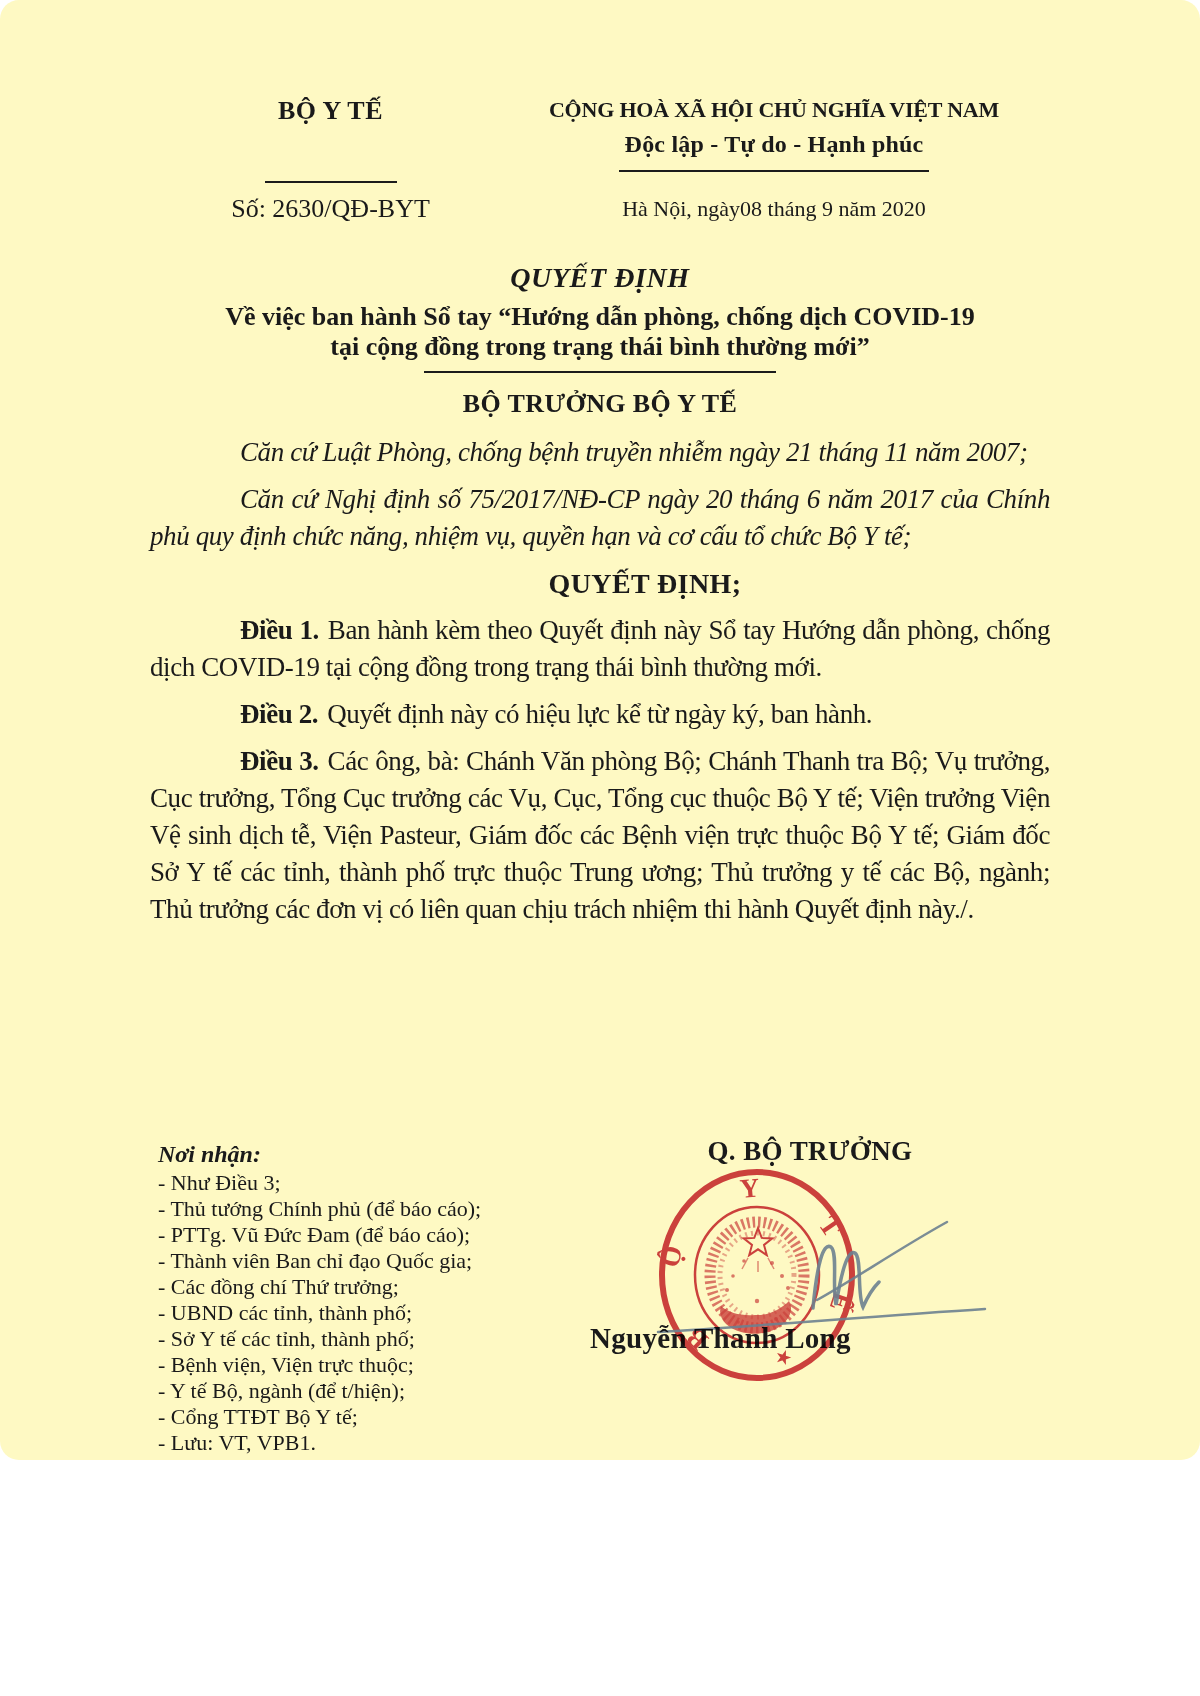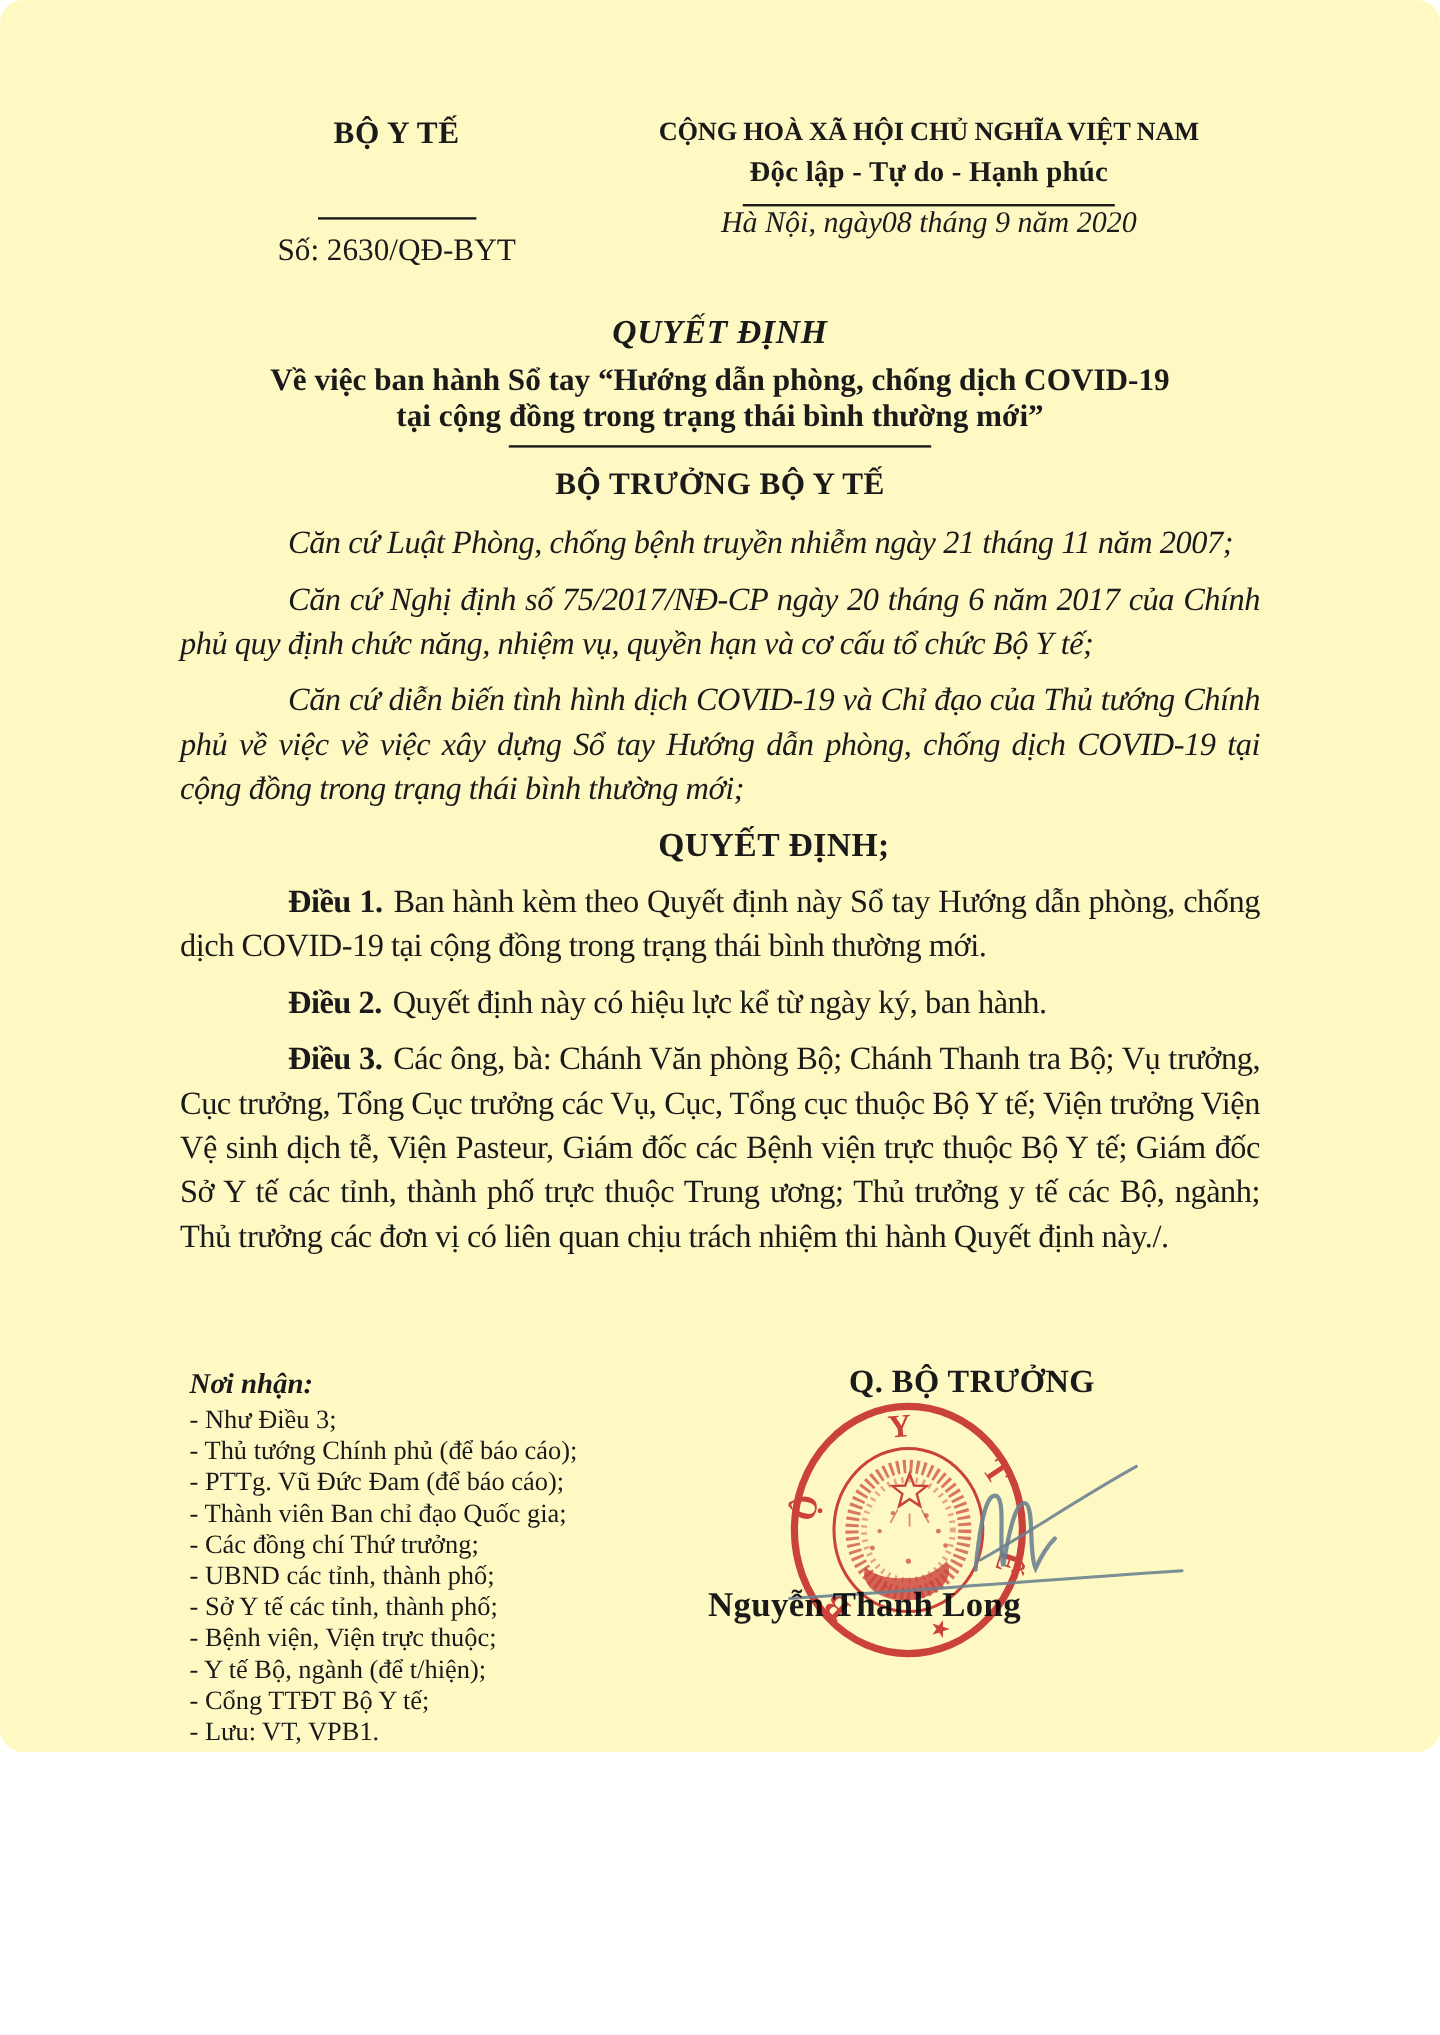--- a/index.html
+++ b/index.html
@@ -11,21 +11,21 @@
   }
   
   .hdr-left{position:absolute;left:158px;top:96px;width:345px;text-align:center;}
   .org{font-size:26px;font-weight:bold;letter-spacing:.5px;}
   .rule-left{width:132px;border-top:2px solid #1c1c1c;margin:55px auto 0;}
   .doc-no{font-size:26px;margin-top:11px;}
   .hdr-right{position:absolute;left:548px;top:96px;width:452px;text-align:center;}
   .country{font-size:22px;font-weight:bold;letter-spacing:-.2px;line-height:28px;}
   .motto{font-size:24px;font-weight:bold;margin-top:7px;letter-spacing:.2px;}
   .rule-right{width:310px;border-top:2px solid #1c1c1c;margin:12px auto 0;}
-  .dateline{font-style:italic;font-size:25px;margin-top:0;}
+  .dateline{font-size:22px;margin-top:24px;}
   
   .title-block{position:absolute;top:262px;left:0;right:0;text-align:center;}
   .t1{font-size:28px;font-weight:bold;letter-spacing:.6px;line-height:32px;font-style:italic;}
   .t2{font-size:26px;font-weight:bold;margin-top:7px;line-height:31px;}
   .t3{font-size:26px;font-weight:bold;line-height:30px;}
   .t-rule{width:352px;border-top:2px solid #1c1c1c;margin:9px auto 0;}
   .issuer{font-size:26px;font-weight:bold;margin-top:16px;letter-spacing:.4px;}
   
   .doc-body{
     position:absolute;left:150px;right:150px;top:434px;
@@ -81,21 +81,20 @@
     <div class="t1">QUYẾT ĐỊNH</div>
     <div class="t2">Về việc ban hành Sổ tay “Hướng dẫn phòng, chống dịch COVID-19</div>
     <div class="t3">tại cộng đồng trong trạng thái bình thường mới”</div>
     <div class="t-rule"></div>
     <div class="issuer">BỘ TRƯỞNG BỘ Y TẾ</div>
   </div>
 
   <div class="doc-body">
     <p class="italic">Căn cứ Luật Phòng, chống bệnh truyền nhiễm ngày 21 tháng 11 năm 2007;</p>
     <p class="italic">Căn cứ Nghị định số 75/2017/NĐ-CP ngày 20 tháng 6 năm 2017 của Chính phủ quy định chức năng, nhiệm vụ, quyền hạn và cơ cấu tổ chức Bộ Y tế;</p>
-    <p class="italic">Căn cứ diễn biến tình hình dịch COVID-19 và Chỉ đạo của Thủ tướng Chính phủ về việc về việc xây dựng Sổ tay Hướng dẫn phòng, chống dịch COVID-19 tại cộng đồng trong trạng thái bình thường mới;</p>
 
     <p class="decision-h">QUYẾT ĐỊNH;</p>
 
     <p class="article">
       <span class="lead">Điều 1.</span><span>Ban hành kèm theo Quyết định này Sổ tay Hướng dẫn phòng, chống dịch COVID-19 tại cộng đồng trong trạng thái bình thường mới.</span>
     </p>
     <p class="article">
       <span class="lead">Điều 2.</span><span>Quyết định này có hiệu lực kể từ ngày ký, ban hành.</span>
     </p>
     <p class="article">

